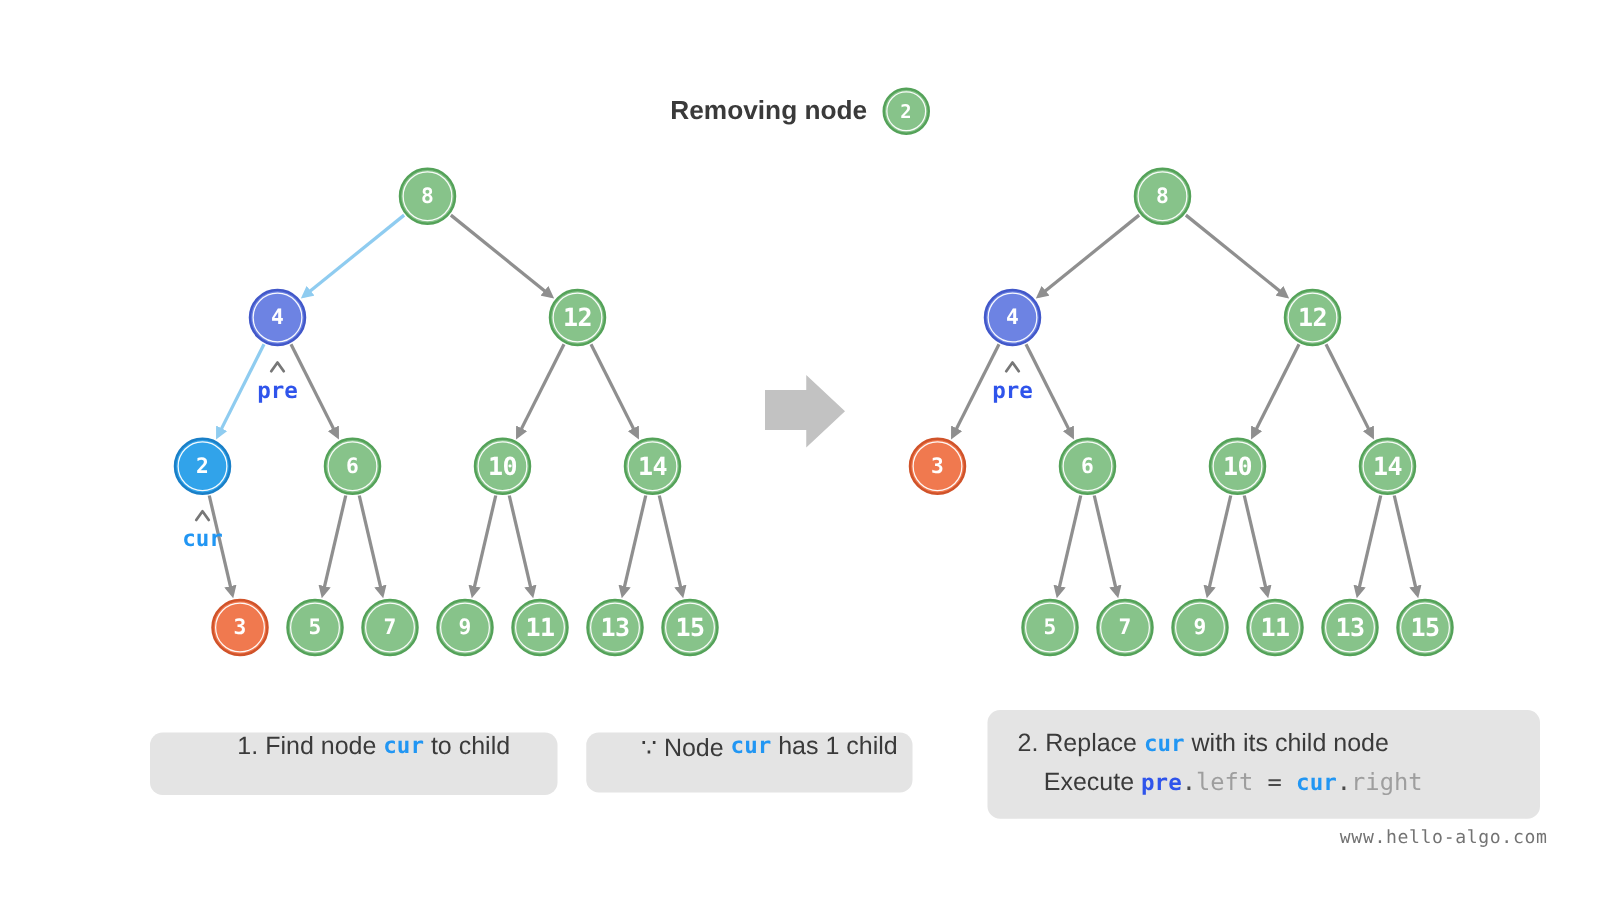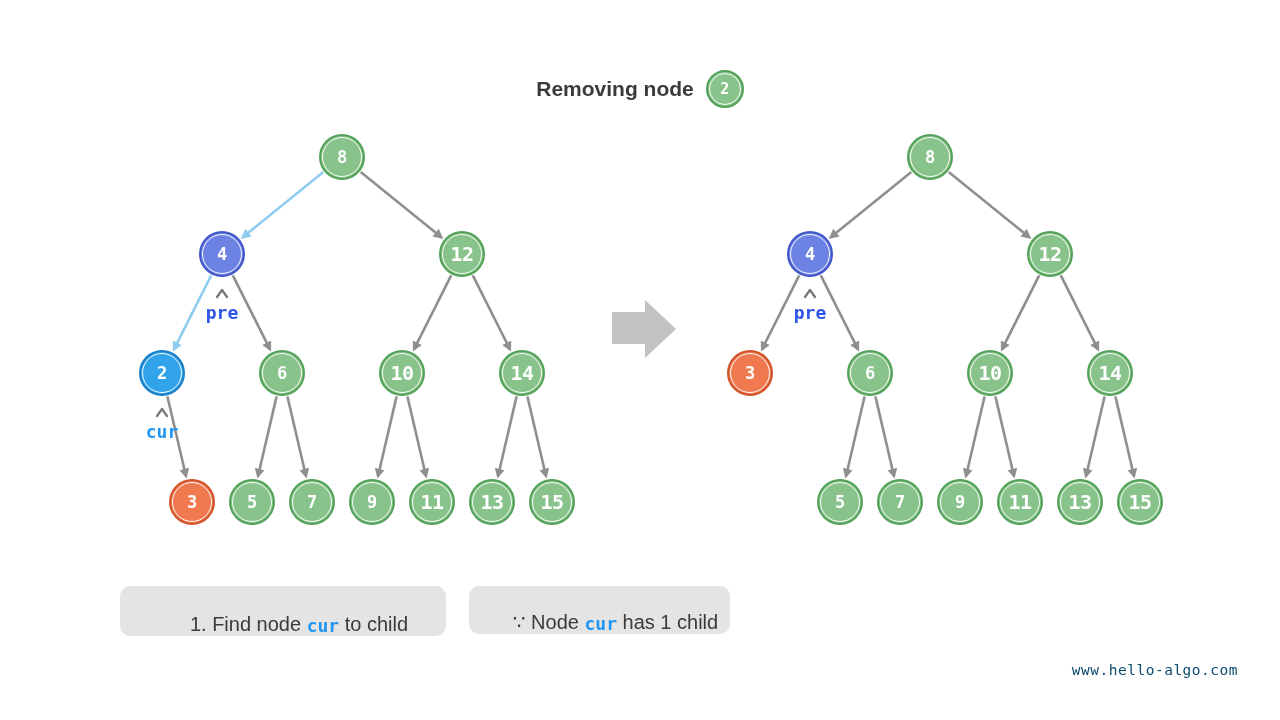--- a/index.html
+++ b/index.html
@@ -42,31 +42,31 @@
   svg.layer { position:absolute; left:0; top:0; width:1280px; height:720px; }
   .edge  { stroke:#8f8f8f; stroke-width:2.6; }
   .edgeb { stroke:#8fccf0; stroke-width:2.6; }
   .caret { stroke:#777777; stroke-width:2.2; fill:none;
            stroke-linecap:round; stroke-linejoin:round; }
 
   
   .caption { position:absolute; background:#e4e4e4; border-radius:10px;
              color:#3a3a3a; font-size:20px; box-sizing:border-box; }
   .caption span { white-space:pre; }
-  .cap-center { display:flex; align-items:flex-end; justify-content:center;padding-left:32px; }
+  .cap-center { display:flex; align-items:flex-start; justify-content:center;padding-left:32px; }
   .kw { font-family:"DejaVu Sans Mono", monospace; font-weight:bold; font-size:18px; }
   .kw-cur { color:#2196f3; }
   .kw-pre { color:#2f54eb; }
   .code-gray { font-family:"DejaVu Sans Mono", monospace; font-size:19px; color:#9e9e9e; }
   .code-dark { font-family:"DejaVu Sans Mono", monospace; font-size:19px; color:#4a4a4a; }
   .cap-step2 { padding:12px 0 0 24px; line-height:31px; }
   .cap-step2 .line2 { padding-left:21px; }
 
   
-  .wm { position:absolute; right:42px; top:662px; color:#0c4a6e;
+  .wm { position:absolute; right:42px; top:662px; color:#737373;
         font-family:"DejaVu Sans Mono", monospace; font-size:14.5px; letter-spacing:.5px; }
 </style>
 </head>
 <body>
 
 <div class="stage">
 
   <div class="title">
     <span>Removing node</span>
     <span class="badge">
@@ -212,16 +212,24 @@
       <span class="kw kw-cur">cur</span>
       <span> to child</span>
   </div>
 
   <div class="caption cap-center" style="left:469px;top:586px;width:261px;height:48px">
     <span>∵ Node </span>
       <span class="kw kw-cur">cur</span>
       <span> has 1 child</span>
   </div>
 
+  <div class="caption cap-step2" style="left:790px;top:568px;width:442px;height:87px">
+    <div class="line1">
+      <span>2. Replace </span><span class="kw kw-cur">cur</span><span> with its child node</span>
+    </div>
+    <div class="line2">
+      <span>Execute </span><span class="kw kw-pre">pre</span><span class="code-dark">.</span><span class="code-gray">left</span><span class="code-dark"> = </span><span class="kw kw-cur">cur</span><span class="code-dark">.</span><span class="code-gray">right</span>
+    </div>
+  </div>
 
   <div class="wm">www.hello-algo.com</div>
 
 </div>
 
 </body></html>

